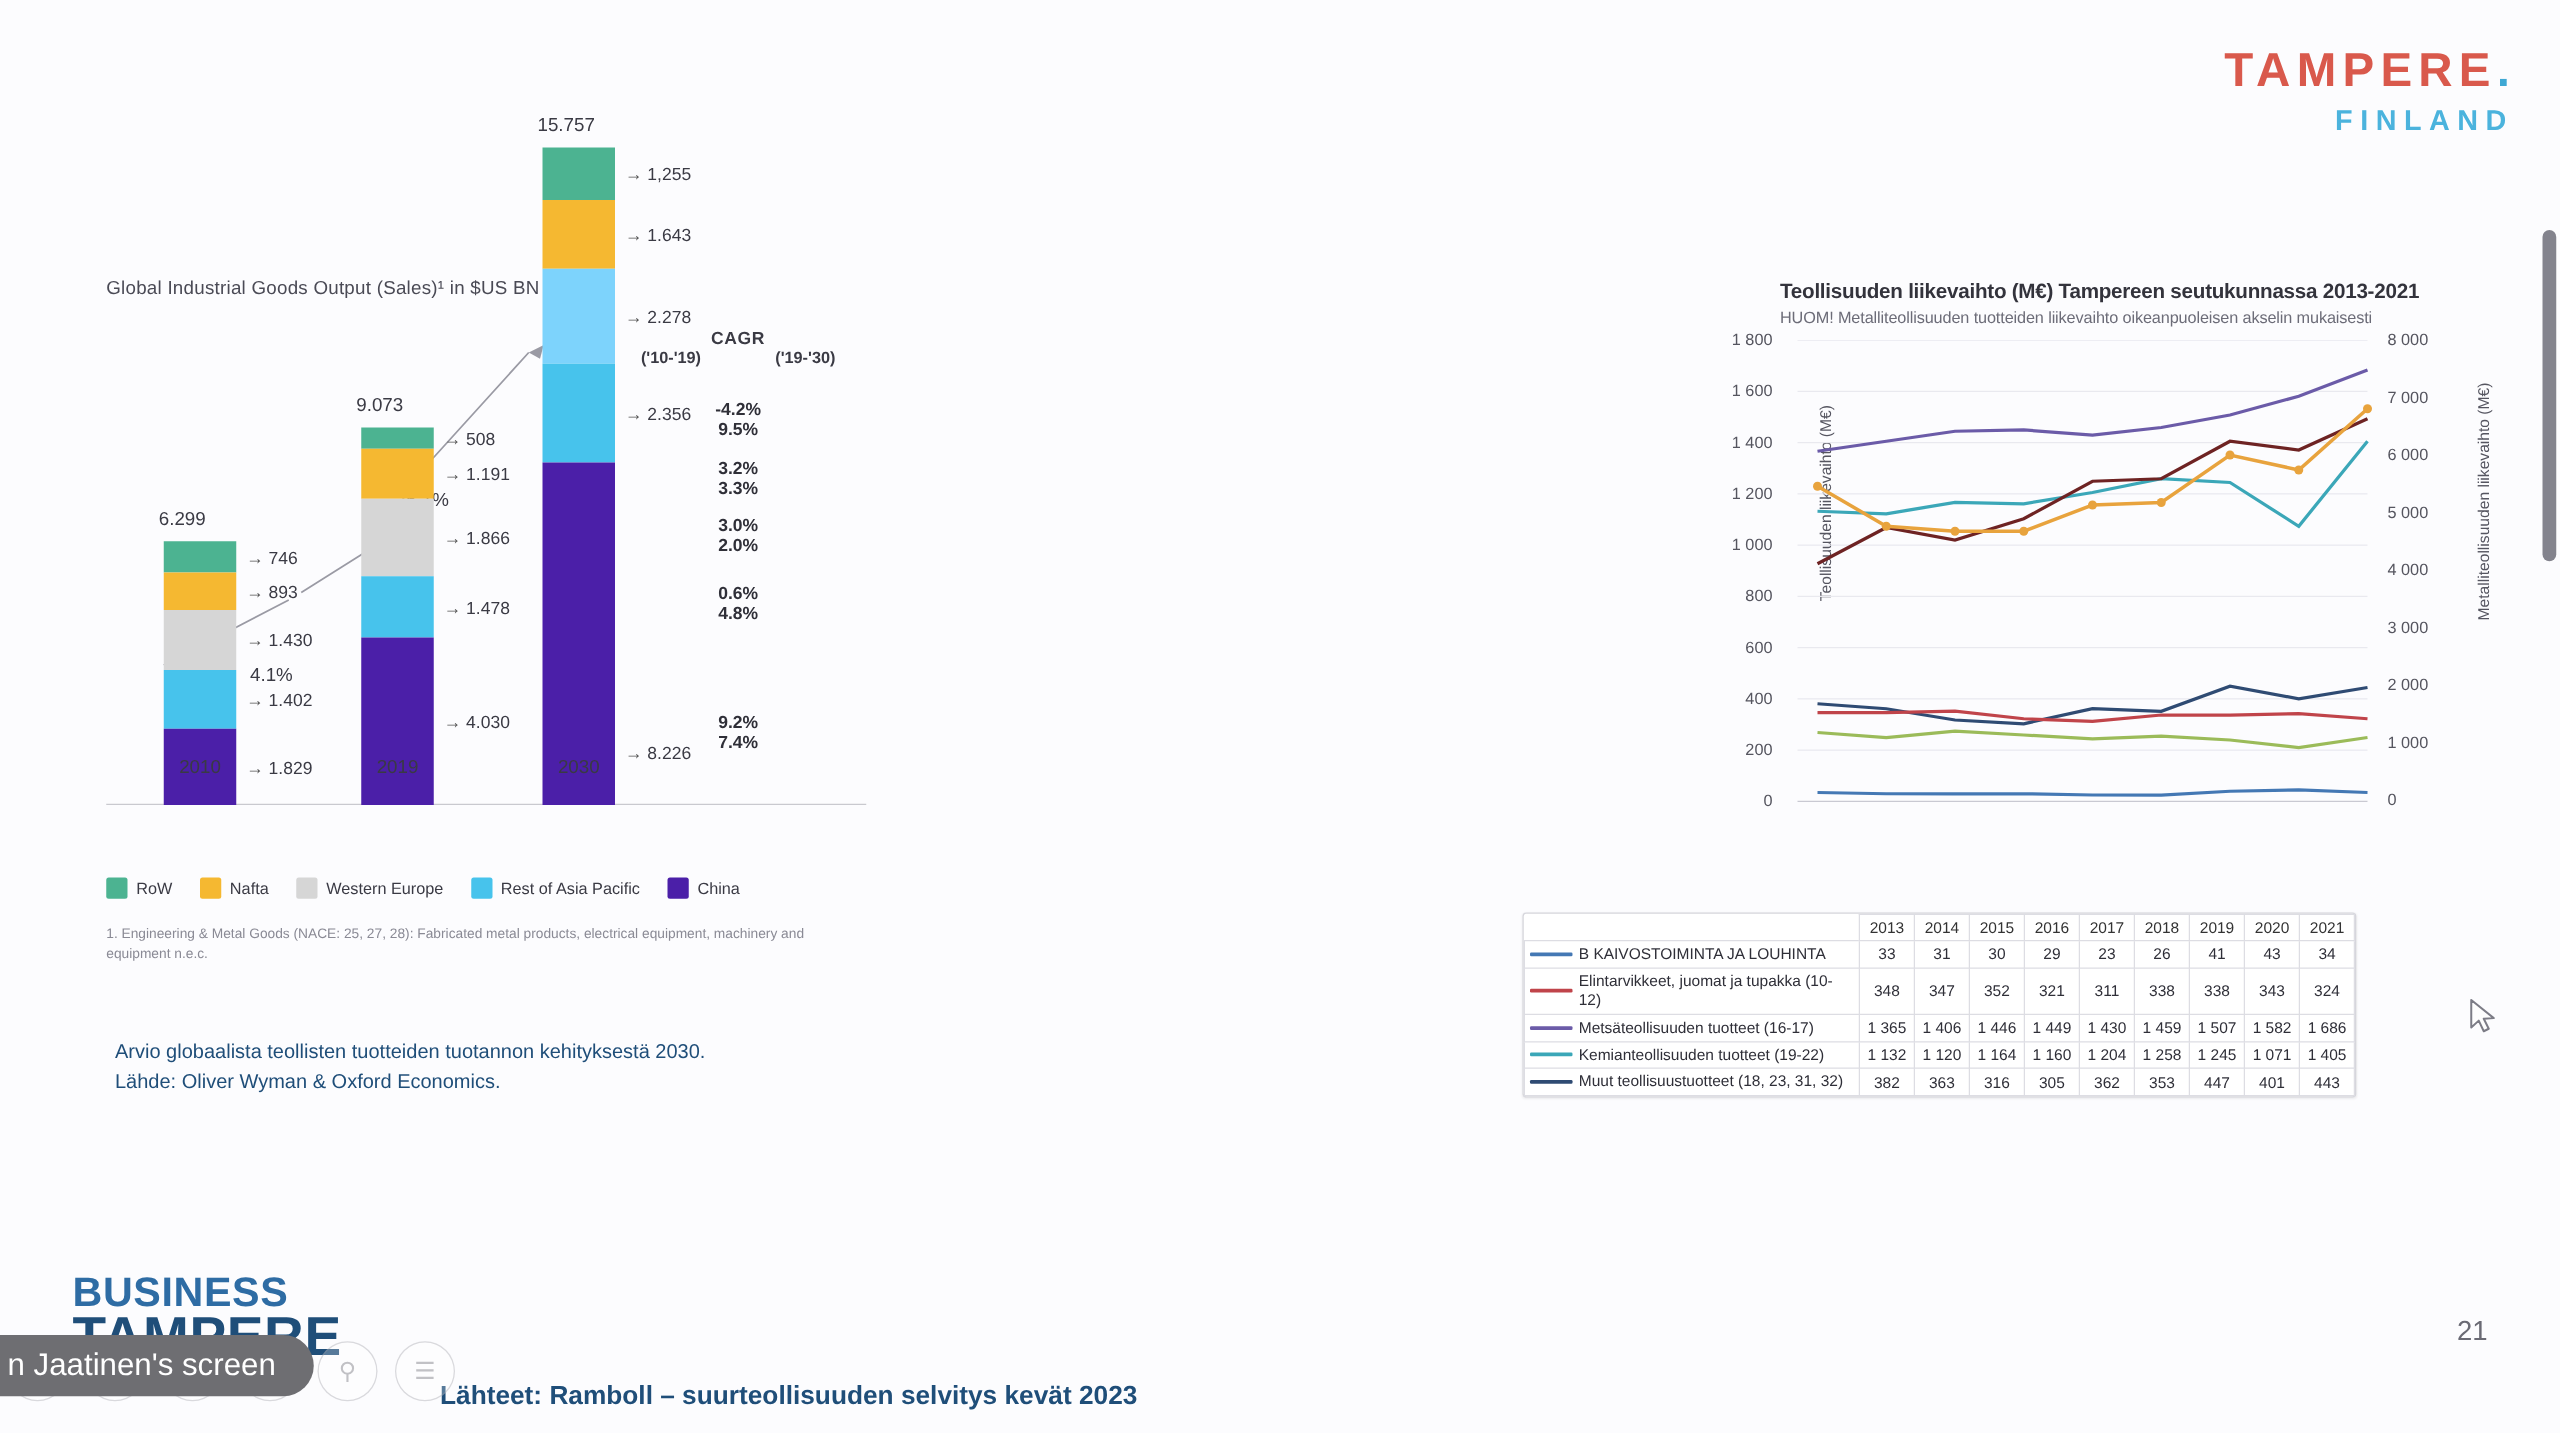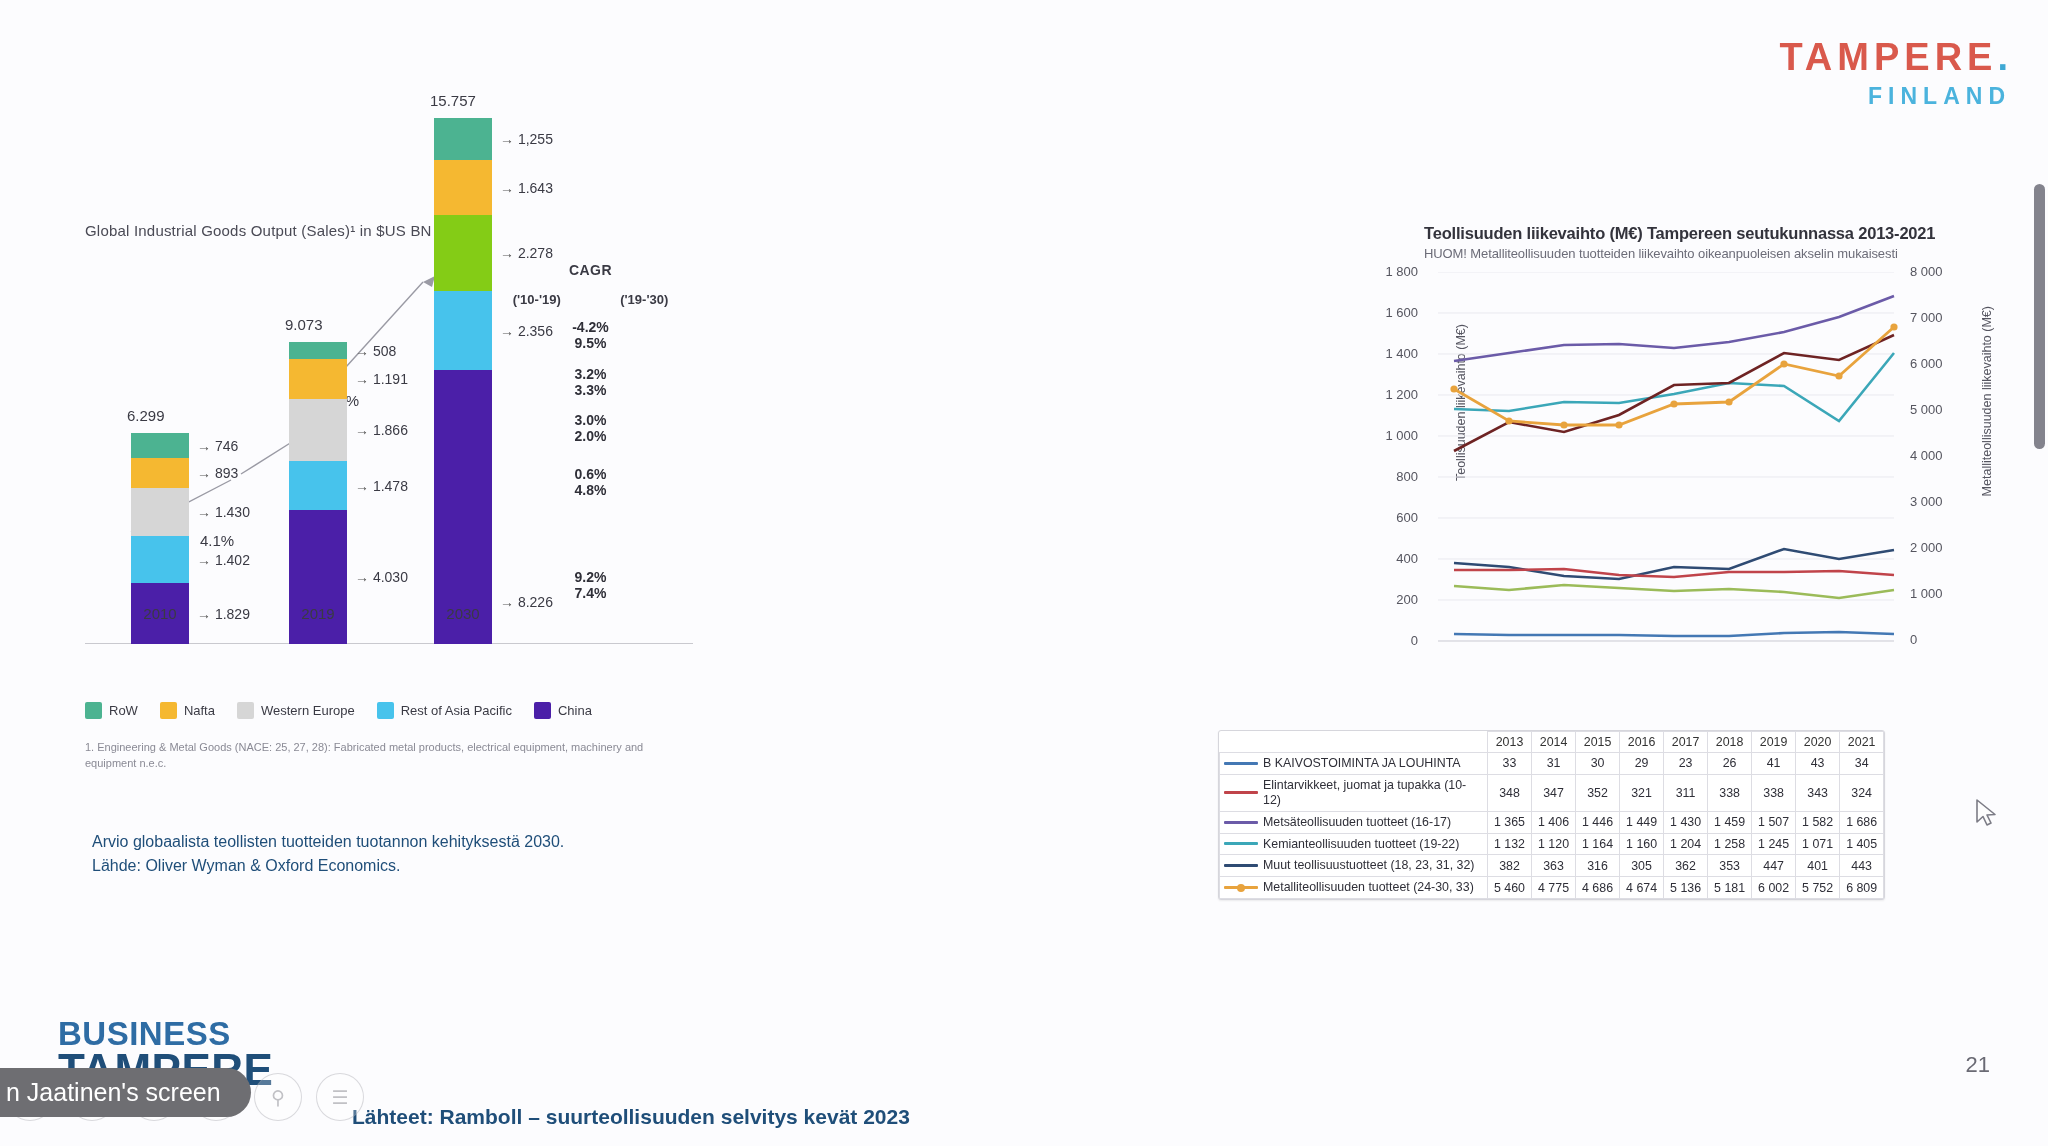--- a/index.html
+++ b/index.html
@@ -46,21 +46,21 @@
   }
   .seg-label::before { content: "→ "; color: #555; }
   .axis-line { position: absolute; left: 0; bottom: 48px; width: 608px; height: 1px; background: #c9c9cf; }
   .x-tick {
     position: absolute; bottom: 22px; font-size: 15px; color: #3a3a44; width: 58px; text-align: center;
   }
 
   
   #cagr { position: absolute; left: 398px; top: 0px; width: 215px; }
   #cagr-title { text-align: center; font-size: 14px; font-weight: bold; color: #3a3a44; letter-spacing: .5px; }
-  .cagr-head { display: flex; margin-top: 14px; }
+  .cagr-head { display: flex; margin-top: 0; }
   .cagr-head div { flex: 1; text-align: center; font-size: 13px; font-weight: bold; color: #3a3a44; }
   .cagr-row { position: absolute; display: flex; width: 215px; flex-direction: column; }
   .cagr-row div { flex: 1; text-align: center; font-size: 14px; font-weight: bold; color: #2f2f38; }
 
   
   .growth-pct { position: absolute; font-size: 15px; color: #3a3a44; }
 
   
   #lc-legend { position: absolute; left: 0; top: 480px; display: flex; gap: 22px; align-items: center; }
   .lg-item { display: flex; align-items: center; gap: 7px; }
@@ -221,21 +221,21 @@
       </div>
 
       <div class="bar-group" style="left:349px;">
         <div class="bar-total" style="top:-26px;">15.757</div>
         <div class="bar-seg" style="height:42px;background:#4CB391;">
           <span class="seg-label">1,255</span>
         </div>
         <div class="bar-seg" style="height:55px;background:#F5B831;">
           <span class="seg-label">1.643</span>
         </div>
-        <div class="bar-seg" style="height:76px;background:#84cc16;">
+        <div class="bar-seg" style="height:76px;background:#7dd3fc;">
           <span class="seg-label">2.278</span>
         </div>
         <div class="bar-seg" style="height:79px;background:#47C3EC;">
           <span class="seg-label">2.356</span>
         </div>
         <div class="bar-seg" style="height:274px;background:#4B1FA8;">
           <span class="seg-label" style="top:auto;bottom:34px;transform:none;">8.226</span>
         </div>
         <div class="x-tick" style="left:0;">2030</div>
       </div>
@@ -468,37 +468,20 @@
           <td>382</td>
           <td>363</td>
           <td>316</td>
           <td>305</td>
           <td>362</td>
           <td>353</td>
           <td>447</td>
           <td>401</td>
           <td>443</td>
         </tr>
-        <tr>
-          <td class="series-name">
-            <span class="name-inner">
-              <span class="key-line marker" style="background:#E8A33D;"></span>
-              <span class="name-text">Metalliteollisuuden tuotteet (24-30, 33)</span>
-            </span>
-          </td>
-          <td>5 460</td>
-          <td>4 775</td>
-          <td>4 686</td>
-          <td>4 674</td>
-          <td>5 136</td>
-          <td>5 181</td>
-          <td>6 002</td>
-          <td>5 752</td>
-          <td>6 809</td>
-        </tr>
       </tbody>
     </table>
   </div>
 
   <div id="business-logo">
     <div id="biz-word">BUSINESS</div>
     <div id="tamp-word">TAMPERE</div>
   </div>
 
   <div id="source-line">Lähteet: Ramboll – suurteollisuuden selvitys kevät 2023</div>

